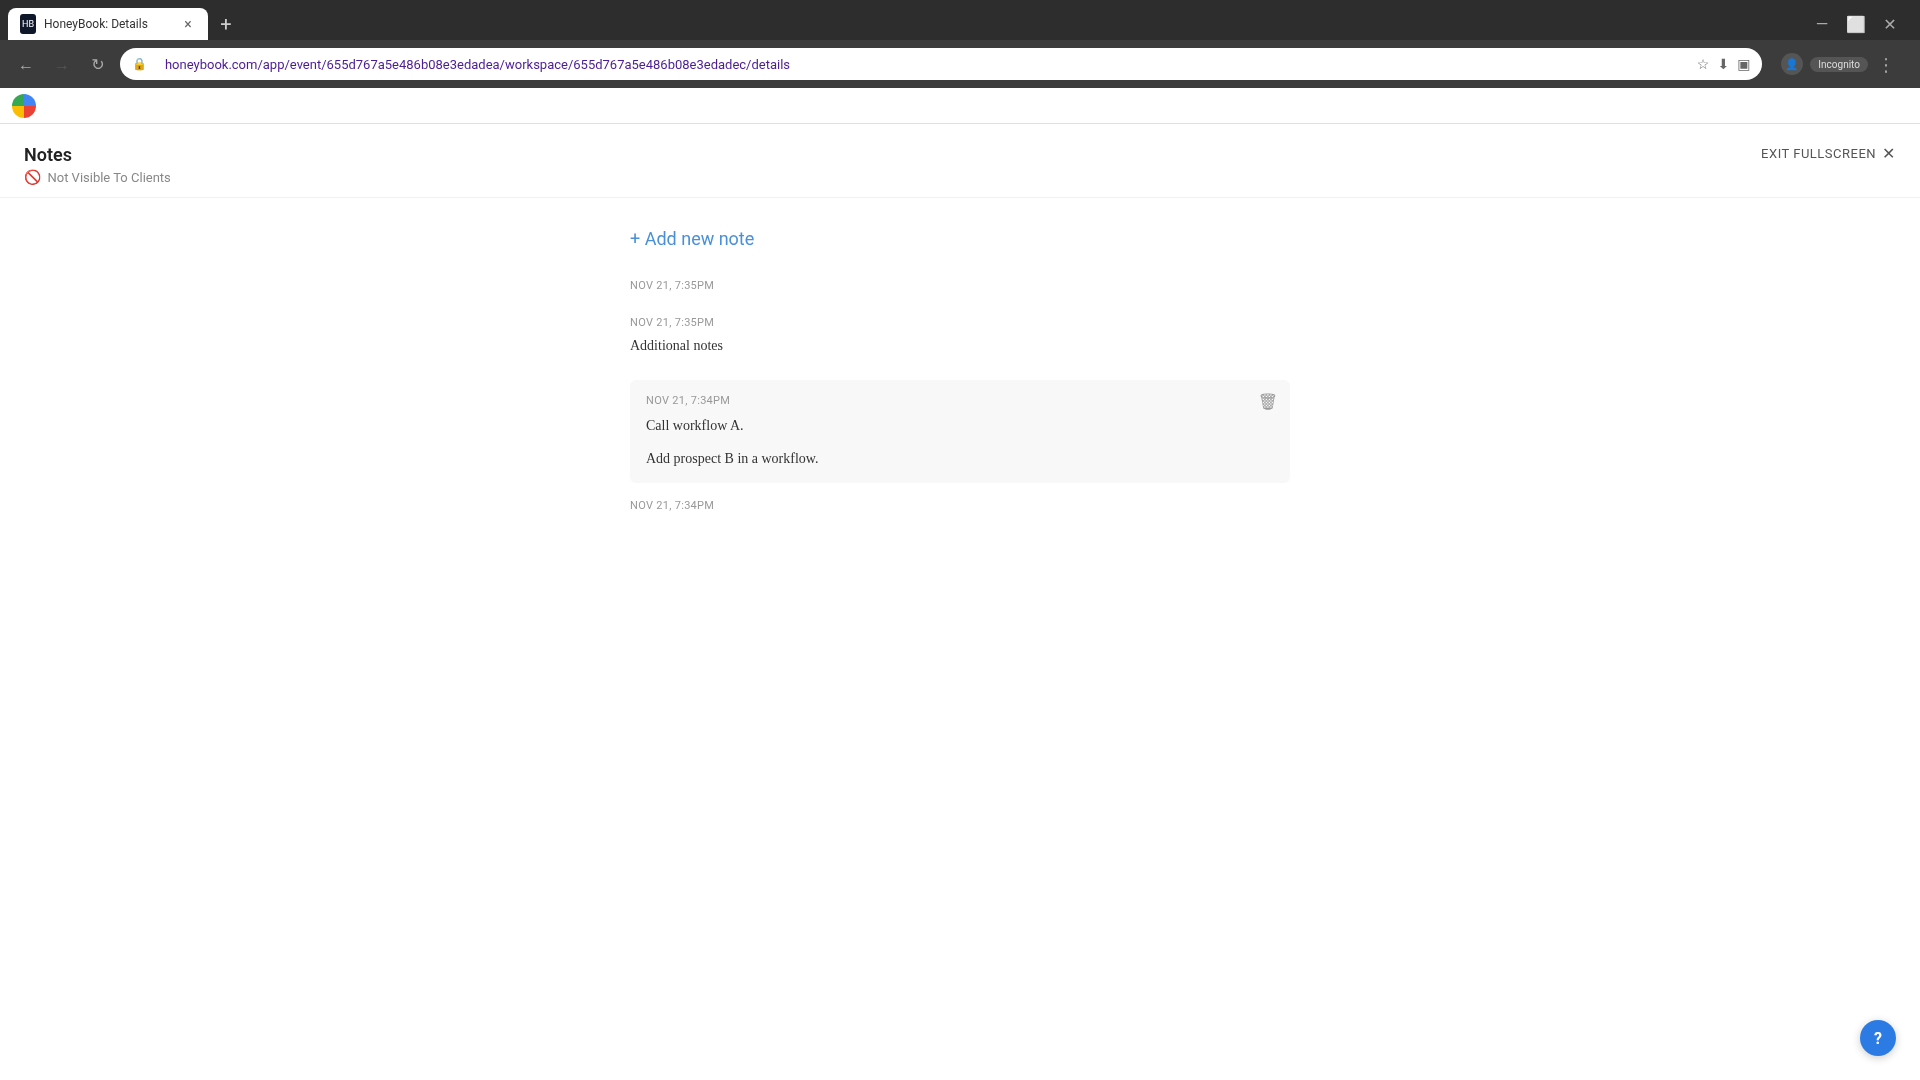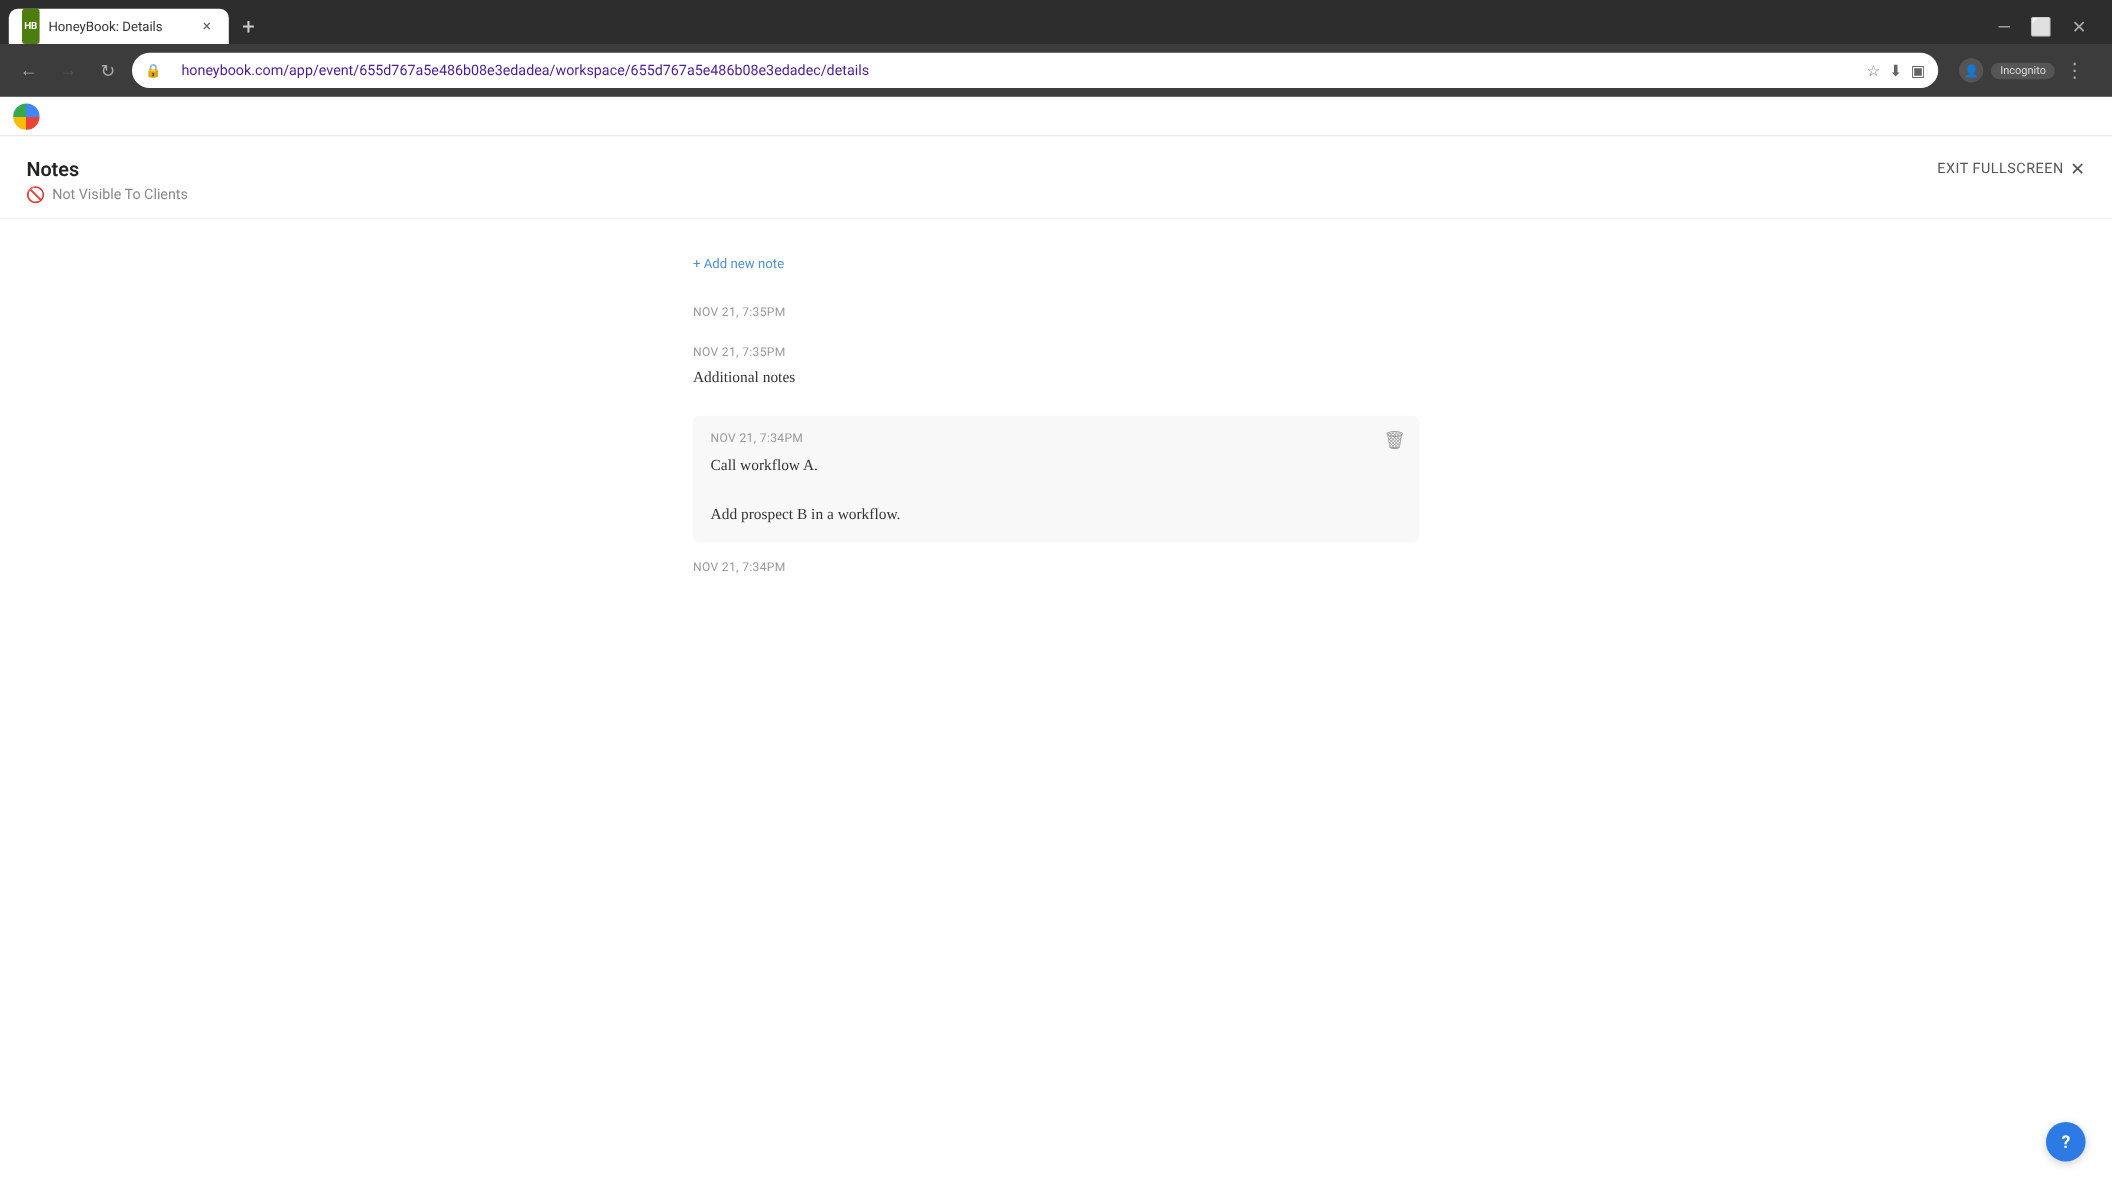--- a/index.html
+++ b/index.html
@@ -24,25 +24,25 @@
       border-radius: 8px 8px 0 0;
       padding: 0 12px;
       height: 32px;
       min-width: 200px;
       font-size: 13px;
       color: #333;
       gap: 8px;
     }
     .tab-favicon {
       width: 16px;
-      height: 32px;
-      background: #4d7c0f;
+      height: 20px;
+      background: #0f172a;
       border-radius: 3px;
       display: flex; align-items: center; justify-content: center;
-      font-size: 9px; color: #fff; font-weight: bold;
+      font-size: 9px; color: #fff; font-weight: normal;
     }
     .tab-title { flex: 1; font-size: 12px; }
     .tab-close {
       width: 16px; height: 16px;
       display: flex; align-items: center; justify-content: center;
       border-radius: 50%; font-size: 14px; color: #666; cursor: pointer;
     }
     .new-tab-btn {
       width: 28px; height: 28px;
       display: flex; align-items: center; justify-content: center;
@@ -153,21 +153,21 @@
 
     
     .notes-area {
       max-width: 700px;
       margin: 0 auto;
       padding: 30px 20px;
     }
 
     .add-note-btn {
       color: #4a90d9;
-      font-size: 12px;
+      font-size: 18px;
       cursor: pointer;
       margin-bottom: 30px;
       display: inline-block;
     }
 
     .note-entry {
       margin-bottom: 24px;
       position: relative;
     }
     .note-timestamp {
@@ -193,21 +193,21 @@
       margin-bottom: 8px;
     }
     .note-delete-btn {
       position: absolute;
       top: 12px;
       right: 12px;
       cursor: pointer;
       color: #999;
       font-size: 16px;
     }
-    .note-multiline { margin-top: 24px; }
+    .note-multiline { margin-top: 12px; }
 
     
     .help-btn {
       position: fixed;
       bottom: 24px;
       right: 24px;
       width: 36px;
       height: 36px;
       background: #2c7be5;
       border-radius: 50%;

